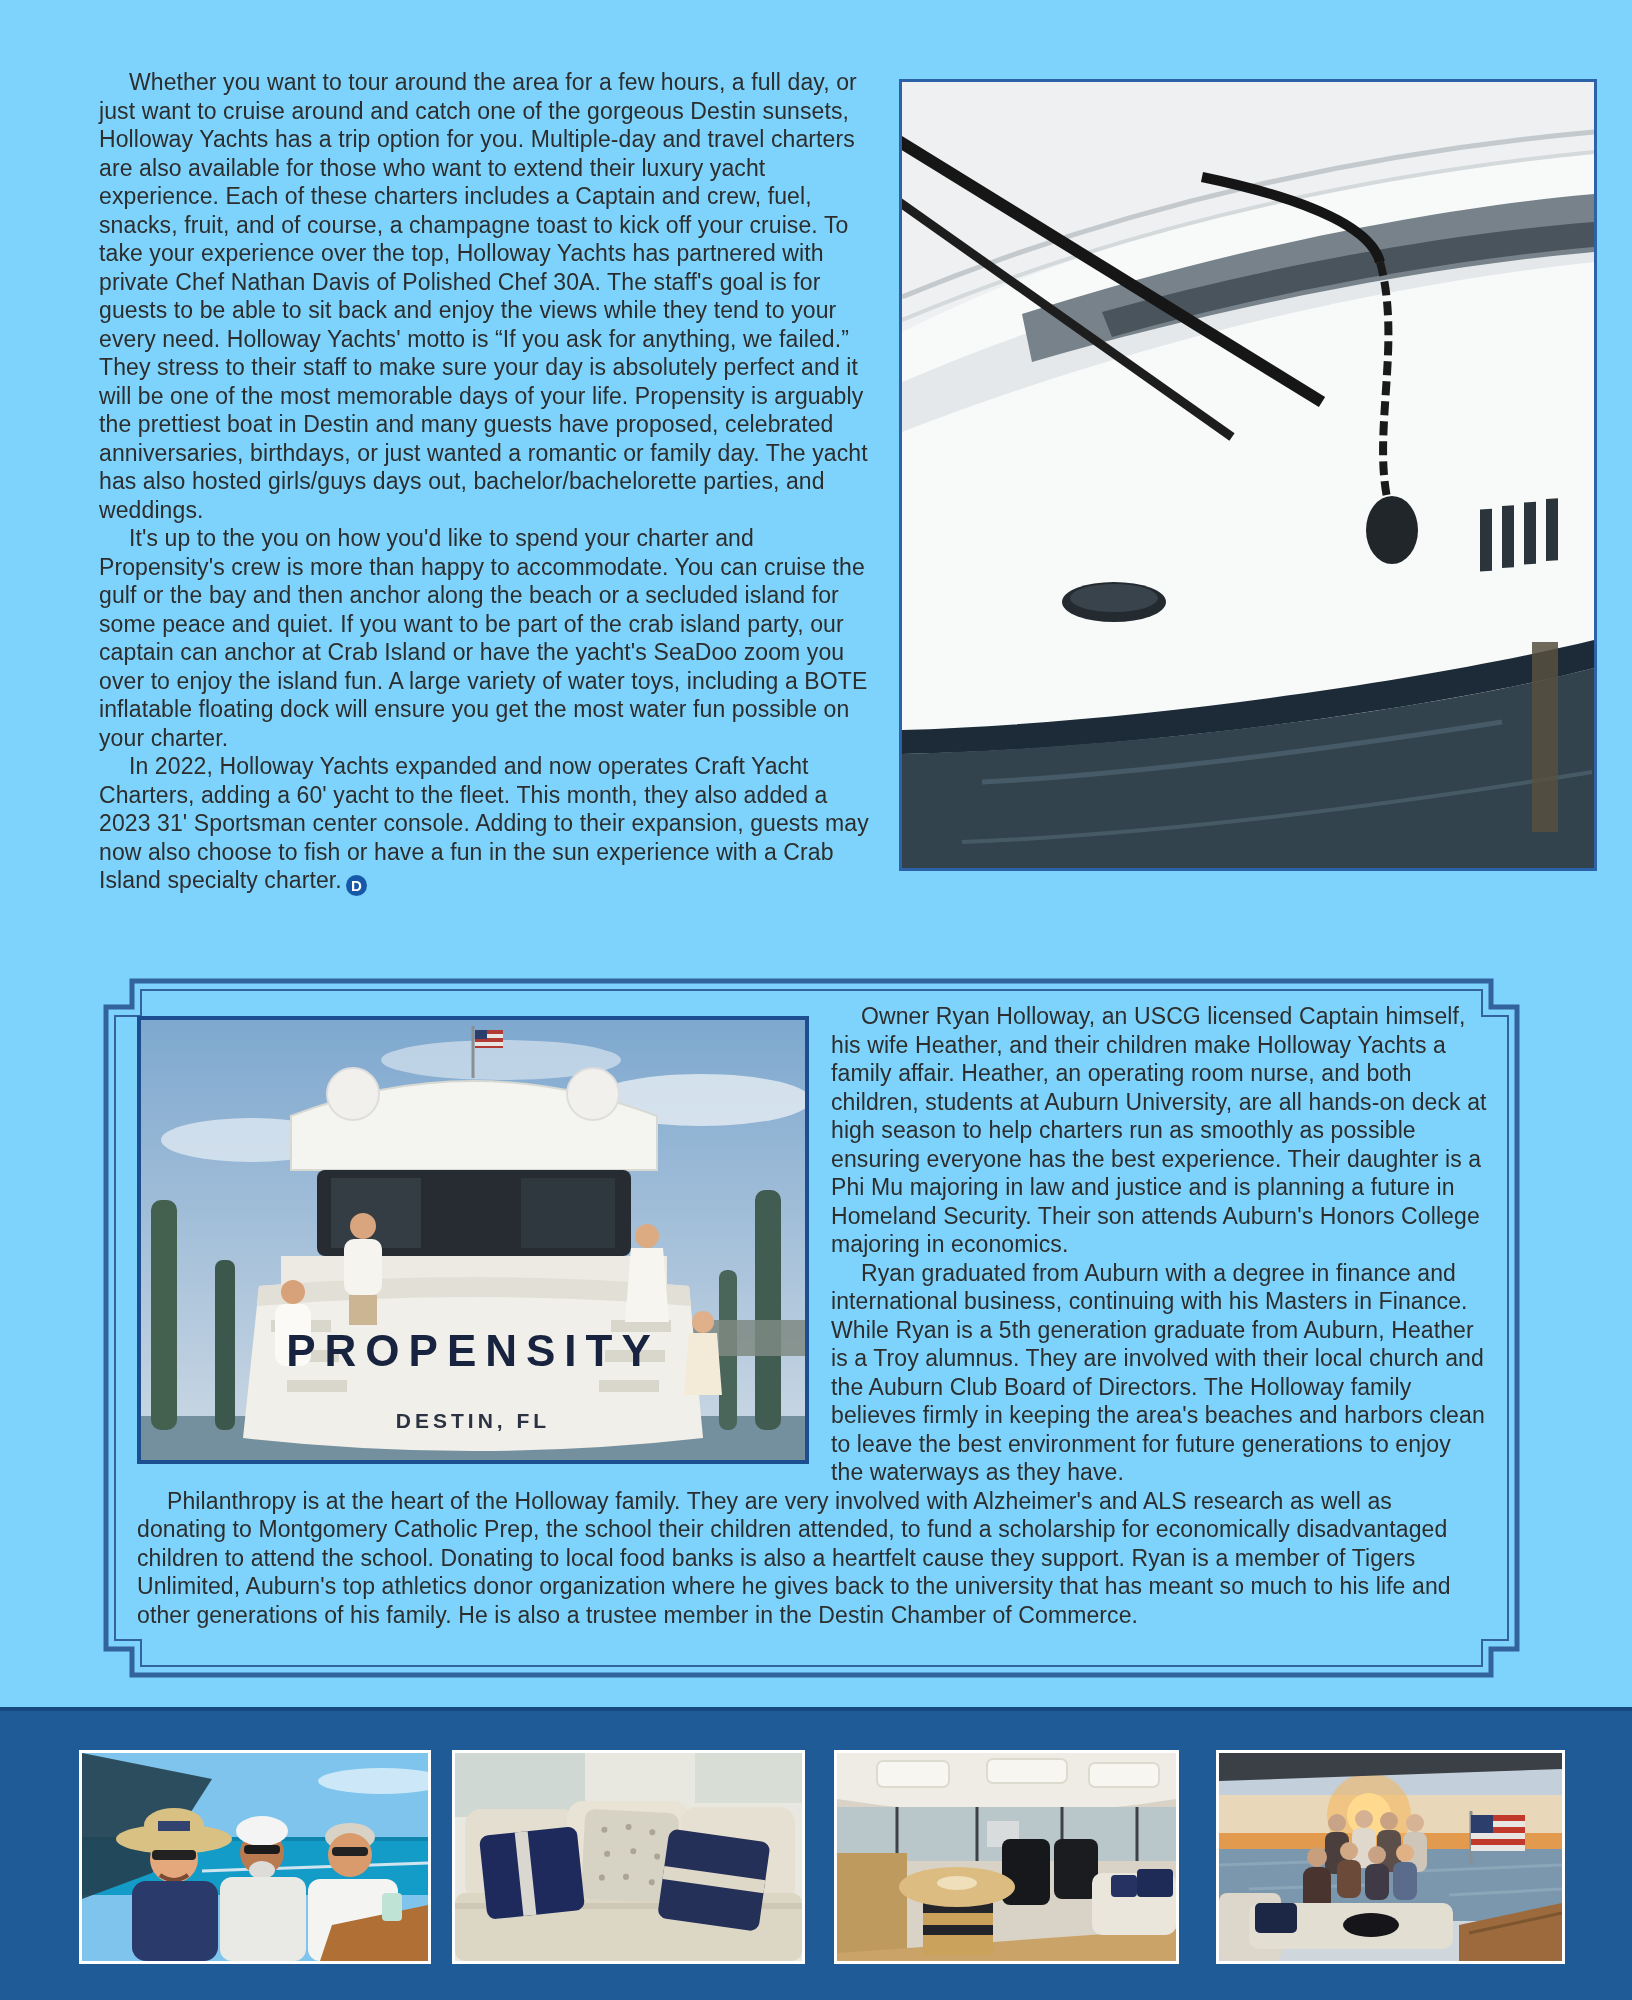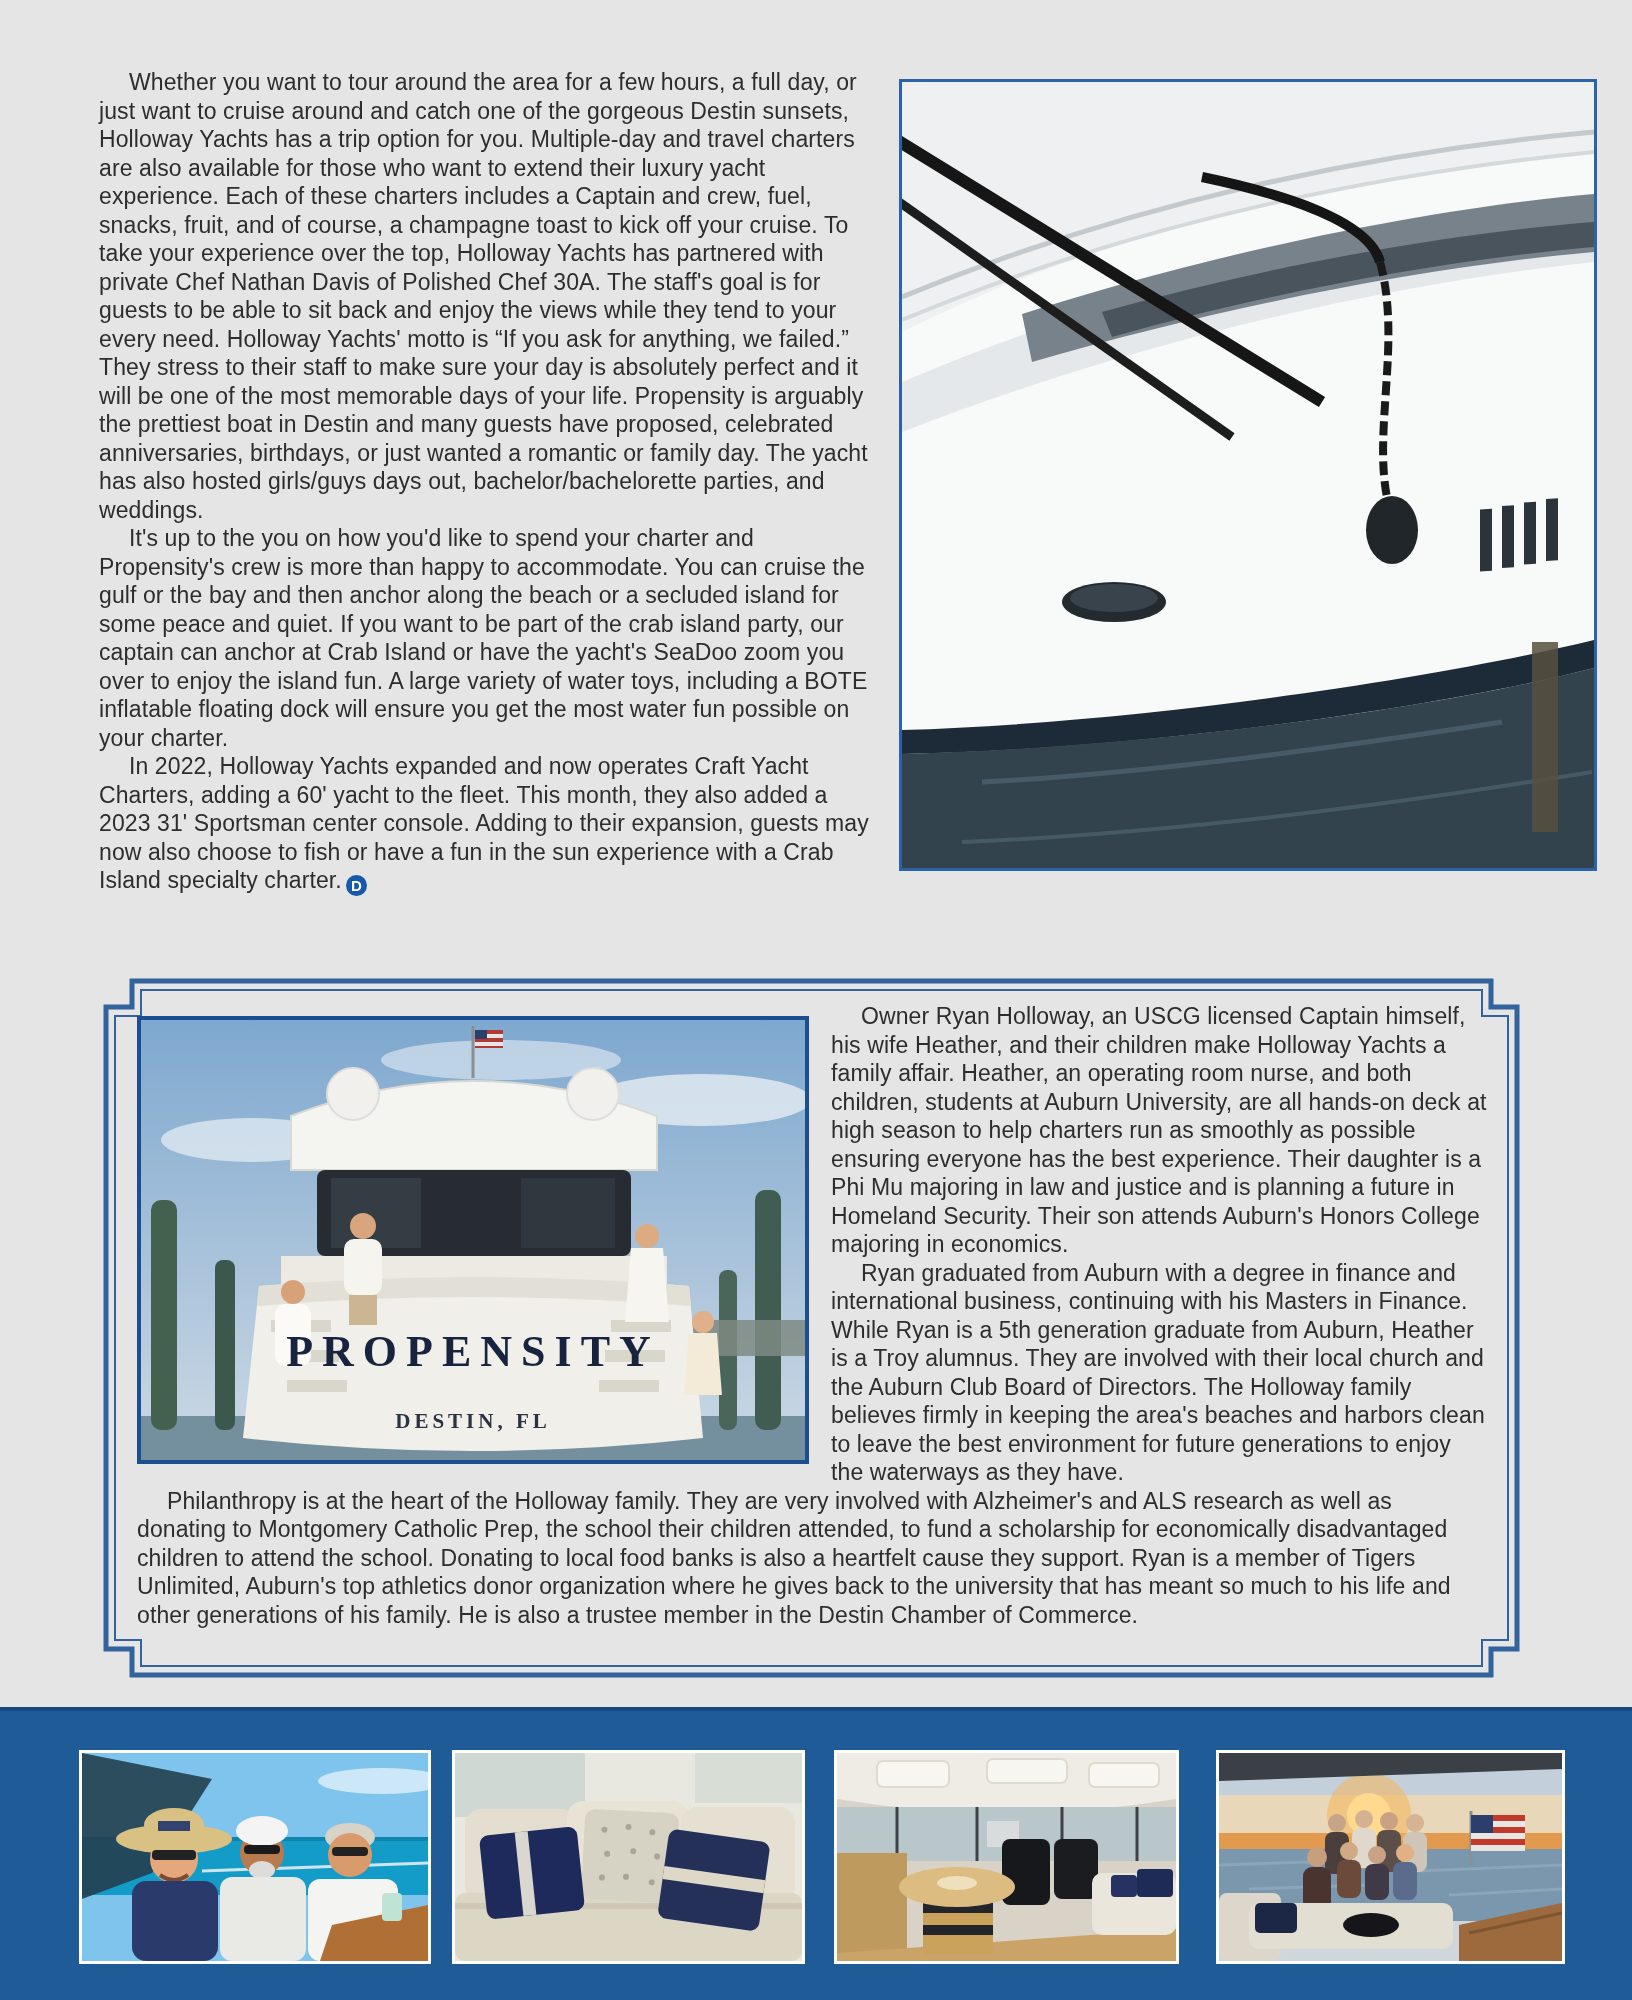--- a/index.html
+++ b/index.html
@@ -1,31 +1,31 @@
 <!DOCTYPE html>
 <html style="--text_color: #2d2d2d; --frame_blue: #33639c; --band_blue: #1e5b97; --photo_border_blue: #2b62a8; --stern_border_blue: #1d4f90; --endmark_blue: #1559a8;"><head>
 <meta charset="utf-8">
 <style>
   html,body{margin:0;padding:0;background:#ffffff;}
   body{width:1632px;height:2000px;position:relative;overflow:hidden;
        font-family:"Liberation Sans",sans-serif;color:var(--text_color,#2d2d2d);}
-  .page{position:absolute;inset:0;background:#e5e5e5;padding-left:43px;}
+  .page{position:absolute;inset:0;background:#7dd3fc;padding-left:43px;}
   p{margin:0;text-indent:30px;}
   .bodytext{font-size:23px;line-height:28.5px;letter-spacing:.1px;}
   .article-col{position:absolute;left:99px;top:68px;width:780px;}
   .photo-frame{position:absolute;box-sizing:border-box;overflow:hidden;background:#dfe3e6;}
   .yacht-photo{left:899px;top:79px;width:698px;height:792px;border:3px solid var(--photo_border_blue,#2b62a8);}
   svg{display:block;width:100%;height:100%;}
   
   .feature-box{position:absolute;left:103px;top:978px;width:1417px;height:700px;}
   .frame-svg{position:absolute;left:0;top:0;width:100%;height:100%;pointer-events:none;}
   .frame-line{fill:none;stroke:var(--frame_blue,#33639c);}
   .box-content{position:absolute;left:34px;top:24px;right:33px;bottom:18px;}
   .stern-photo{float:left;width:672px;height:448px;border:4px solid var(--stern_border_blue,#1d4f90);
-               box-sizing:border-box;margin:14px 22px 8px 0;overflow:hidden;background:#9db8d4;position:relative;font-family:Liberation Serif, serif;}
+               box-sizing:border-box;margin:14px 22px 8px 0;overflow:hidden;background:#9db8d4;position:relative;}
   .boatname{font-weight:bold;font-size:44px;letter-spacing:9px;fill:#18243f;}
   .homeport{font-weight:bold;font-size:21px;letter-spacing:4px;fill:#2b3342;}
   .endmark{display:inline-block;width:21px;height:21px;border-radius:50%;
            background:var(--endmark_blue,#1559a8);color:#fff;font-weight:bold;font-size:15px;
            line-height:21px;text-align:center;text-indent:0;vertical-align:-3px;margin-left:4px;}
   
   .band{position:absolute;left:0;top:1707px;width:1632px;height:293px;box-sizing:border-box;
         background:var(--band_blue,#1e5b97);border-top:4px solid #16497e;}
   .gallery-photo{position:absolute;top:39px;height:214px;border:3px solid #ffffff;
                  box-sizing:border-box;overflow:hidden;background:#cfd6dc;}

